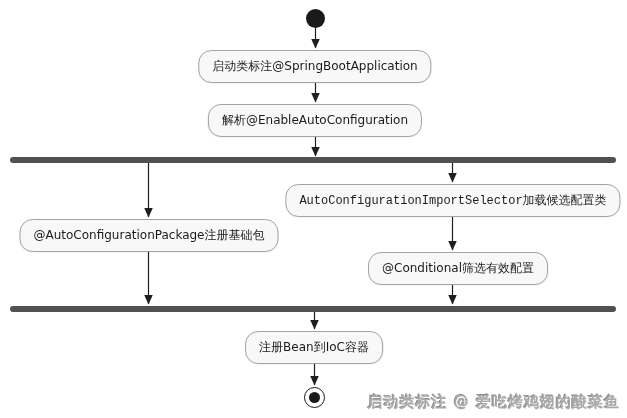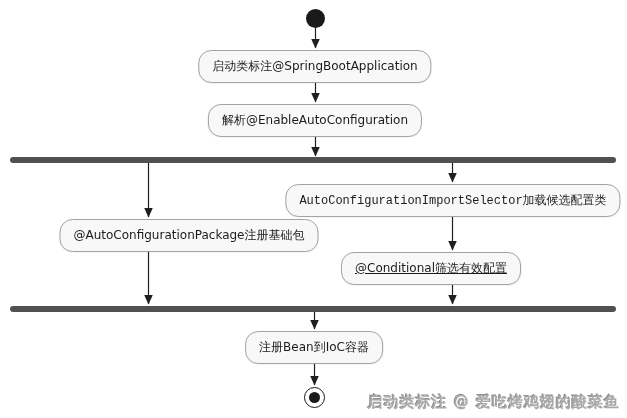--- a/index.html
+++ b/index.html
@@ -145,25 +145,25 @@
   </svg>
 
   <div class="start-node"></div>
 
   <div class="activity" style="left:315px; top:50px;">启动类标注@SpringBootApplication</div>
 
   <div class="activity" style="left:315px; top:104px;">解析@EnableAutoConfiguration</div>
 
   <div class="sync-bar" style="top:157px;"></div>
 
-  <div class="activity" style="left:149px; top:219px;margin-left:40px;">@AutoConfigurationPackage注册基础包</div>
+  <div class="activity" style="left:149px; top:219px;">@AutoConfigurationPackage注册基础包</div>
 
   <div class="activity" style="left:453px; top:184px;font-family:Liberation Mono, monospace;">AutoConfigurationImportSelector加载候选配置类</div>
 
-  <div class="activity" style="left:431px; top:252px;text-decoration:underline;">@Conditional筛选有效配置</div>
+  <div class="activity" style="left:458px; top:252px;">@Conditional筛选有效配置</div>
 
   <div class="sync-bar" style="top:306px;"></div>
 
   <div class="activity" style="left:314px; top:331px;">注册Bean到IoC容器</div>
 
   <div class="end-node">
     <div class="end-node-dot"></div>
   </div>
 
   <div class="watermark">启动类标注 @ 爱吃烤鸡翅的酸菜鱼</div>

